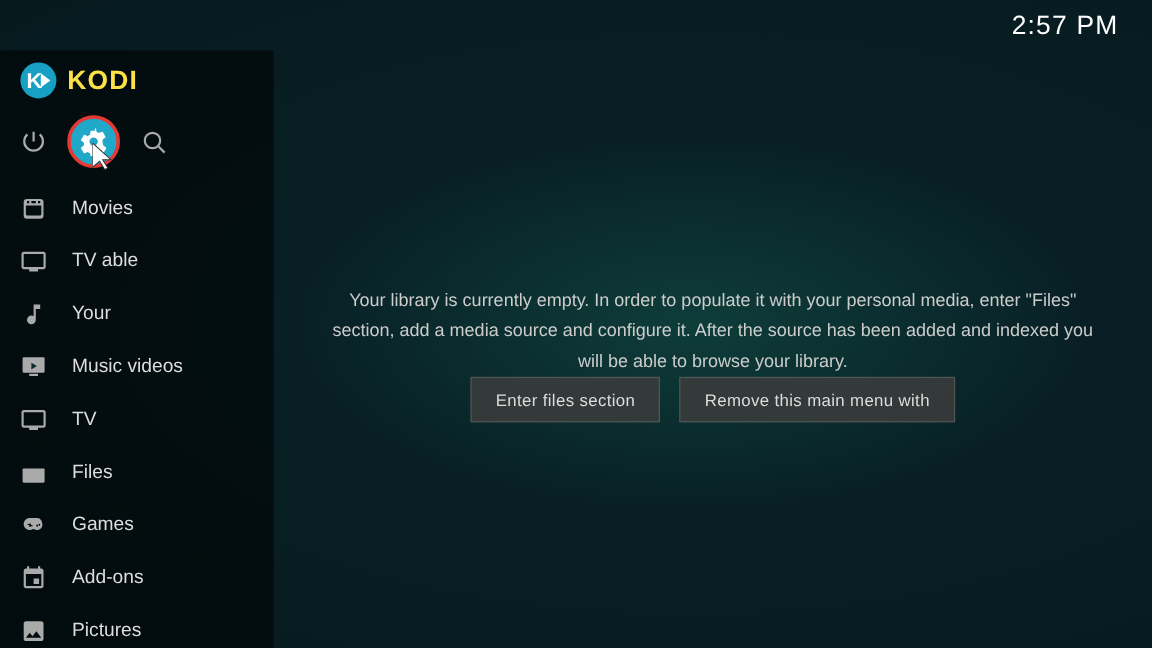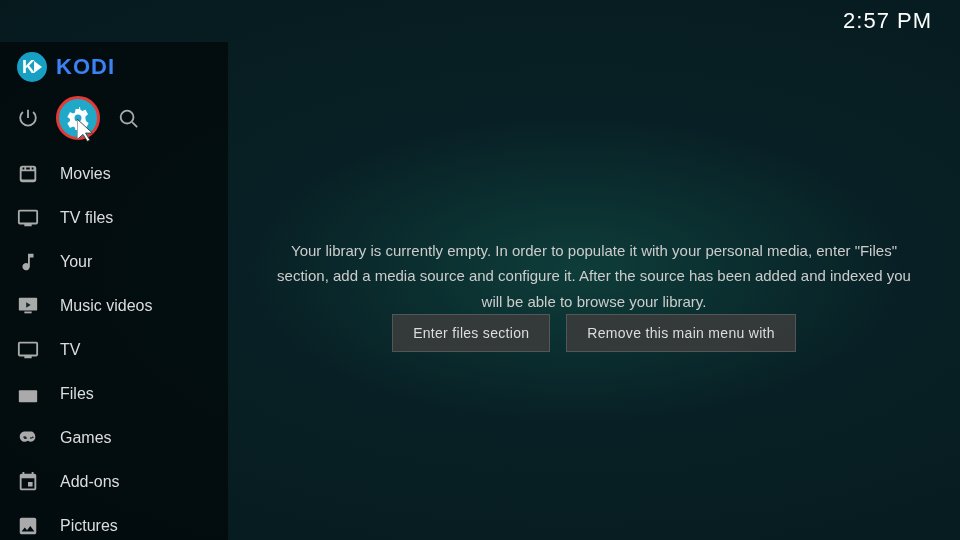--- a/index.html
+++ b/index.html
@@ -66,21 +66,21 @@
       height: 50px;
       gap: 8px;
     }
 
     .kodi-logo {
       width: 32px;
       height: 32px;
     }
 
     .kodi-name {
-      color: #3b82f6;
+      color: #fde047;
       font-size: 22px;
       font-weight: bold;
       letter-spacing: 1px;
     }
 
     
     .sidebar-top-icons {
       display: flex;
       align-items: center;
       padding: 4px 12px 12px 12px;
@@ -260,21 +260,21 @@
         </div>
         <span class="nav-label">Movies</span>
       </div>
 
       <div class="nav-item">
         <div class="nav-icon">
           <svg viewBox="0 0 24 24" width="22" height="22" fill="#aaa">
               <path d="M21 3H3c-1.1 0-2 .9-2 2v12c0 1.1.9 2 2 2h5v2h8v-2h5c1.1 0 2-.9 2-2V5c0-1.1-.9-2-2-2zm0 14H3V5h18v12z"></path>
             </svg>
         </div>
-        <span class="nav-label">TV files</span>
+        <span class="nav-label">TV able</span>
       </div>
 
       <div class="nav-item">
         <div class="nav-icon">
           <svg viewBox="0 0 24 24" width="22" height="22" fill="#aaa">
               <path d="M12 3v10.55A4 4 0 1 0 14 17V7h4V3h-6z"></path>
             </svg>
         </div>
         <span class="nav-label">Your</span>
       </div>

